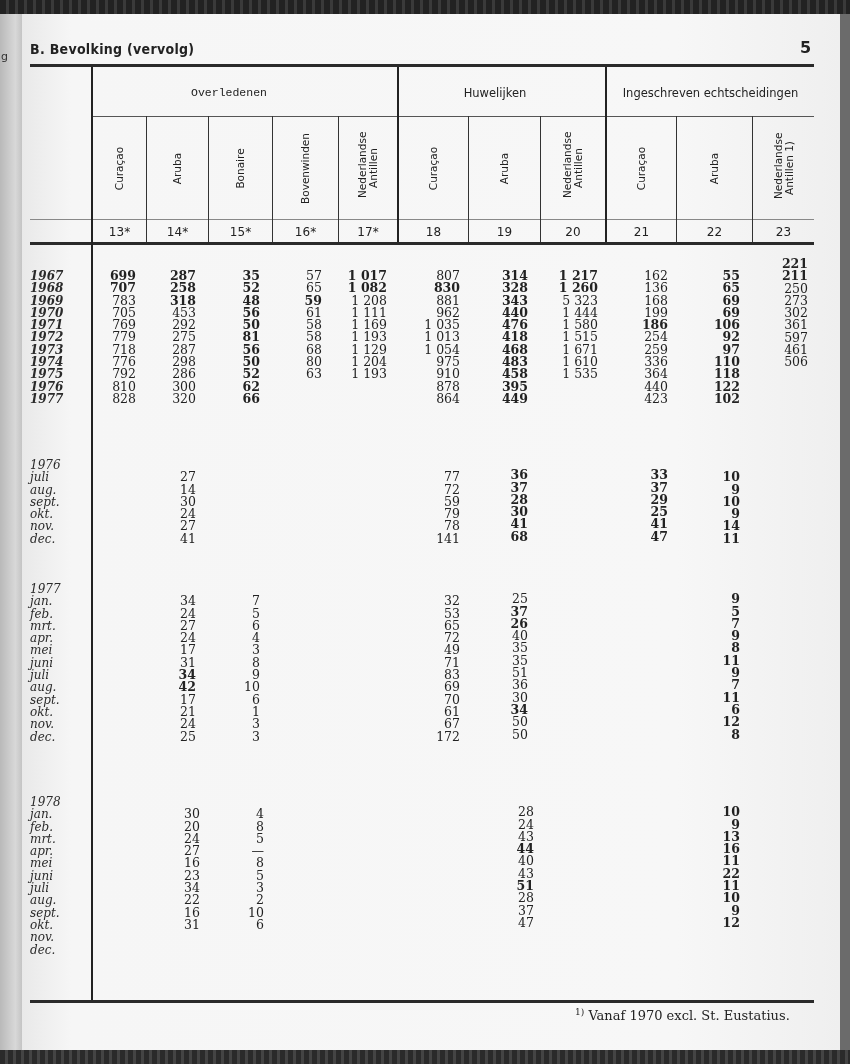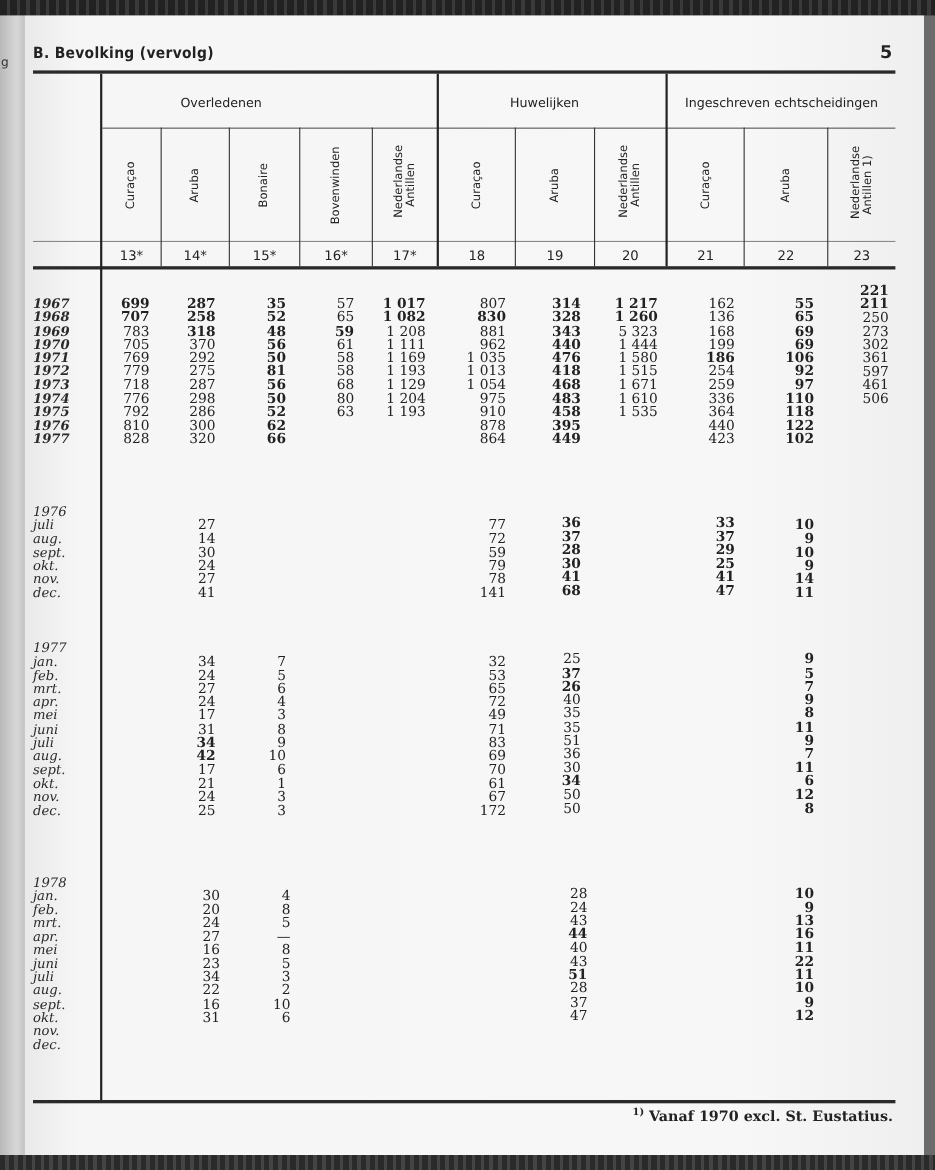--- a/index.html
+++ b/index.html
@@ -32,21 +32,21 @@
   .col-head { position:absolute; top:118px; height:100px; display:flex; align-items:center; justify-content:center; }
   .col-head span.rot { display:block; transform:rotate(-90deg); white-space:nowrap; font-family:"DejaVu Sans",sans-serif; font-size:10.5px; color:#222; text-align:center; line-height:11px; }
   .col-num { position:absolute; top:225px; font-family:"DejaVu Sans",sans-serif; font-size:12px; color:#222; text-align:center; }
 
   .stub { position:absolute; left:30px; font-style:italic; font-weight:bold; font-size:12px; color:#2a2a2a; line-height:12.3px; }
   .stub div { height:12.3px; }
   .col { position:absolute; text-align:right; font-size:12.5px; line-height:12.3px; color:#222; }
   .col div { height:12.3px; }
   .b { font-weight:bold; }
 
-  .footnote { position:absolute; left:575px; top:1007px; font-size:13px; font-weight:bold; color:#222; }
+  .footnote { position:absolute; left:575px; top:1007px; font-size:13px; font-weight:normal; color:#222; }
   .footnote sup { font-size:9px; }
 </style>
 </head>
 <body>
 
 <div class="top-binding"></div>
 <div class="left-strip">
   <span class="frag" style="top:36px">g</span>
 </div>
 <div class="page"></div>
@@ -67,21 +67,21 @@
 <div class="vrule" style="left:208px;top:116px;height:126px;"></div>
 <div class="vrule" style="left:272px;top:116px;height:126px;"></div>
 <div class="vrule" style="left:338px;top:116px;height:126px;"></div>
 <div class="vrule thick" style="left:397px;top:67px;height:175px;"></div>
 <div class="vrule" style="left:468px;top:116px;height:126px;"></div>
 <div class="vrule" style="left:540px;top:116px;height:126px;"></div>
 <div class="vrule thick" style="left:605px;top:67px;height:175px;"></div>
 <div class="vrule" style="left:676px;top:116px;height:126px;"></div>
 <div class="vrule" style="left:752px;top:116px;height:126px;"></div>
 
-<div class="group-head" style="left:81px;width:240px;top:86px;">Overledenen</div>
+<div class="group-head" style="left:109px;width:240px;top:86px;font-family:Liberation Mono, monospace;">Overledenen</div>
 <div class="group-head" style="left:399px;width:192px;top:86px;">Huwelijken</div>
 <div class="group-head" style="left:607px;width:207px;top:86px;">Ingeschreven echtscheidingen</div>
 
 <div class="col-head" style="left:93px;width:53px;">
     <span class="rot">Curaçao</span>
   </div>
 <div class="col-head" style="left:147px;width:61px;">
     <span class="rot">Aruba</span>
   </div>
 <div class="col-head" style="left:209px;width:63px;">
@@ -147,21 +147,21 @@
     <div>718</div>
     <div>776</div>
     <div>792</div>
     <div>810</div>
     <div>828</div>
 </div>
 <div class="col" style="left:160px;width:36px;top:270px;">
   <div class="b">287</div>
     <div class="b">258</div>
     <div class="b">318</div>
-    <div>370</div>
+    <div>453</div>
     <div>292</div>
     <div>275</div>
     <div>287</div>
     <div>298</div>
     <div>286</div>
     <div>300</div>
     <div>320</div>
 </div>
 <div class="col b" style="left:230px;width:30px;top:270px;">
   <div>35</div>

